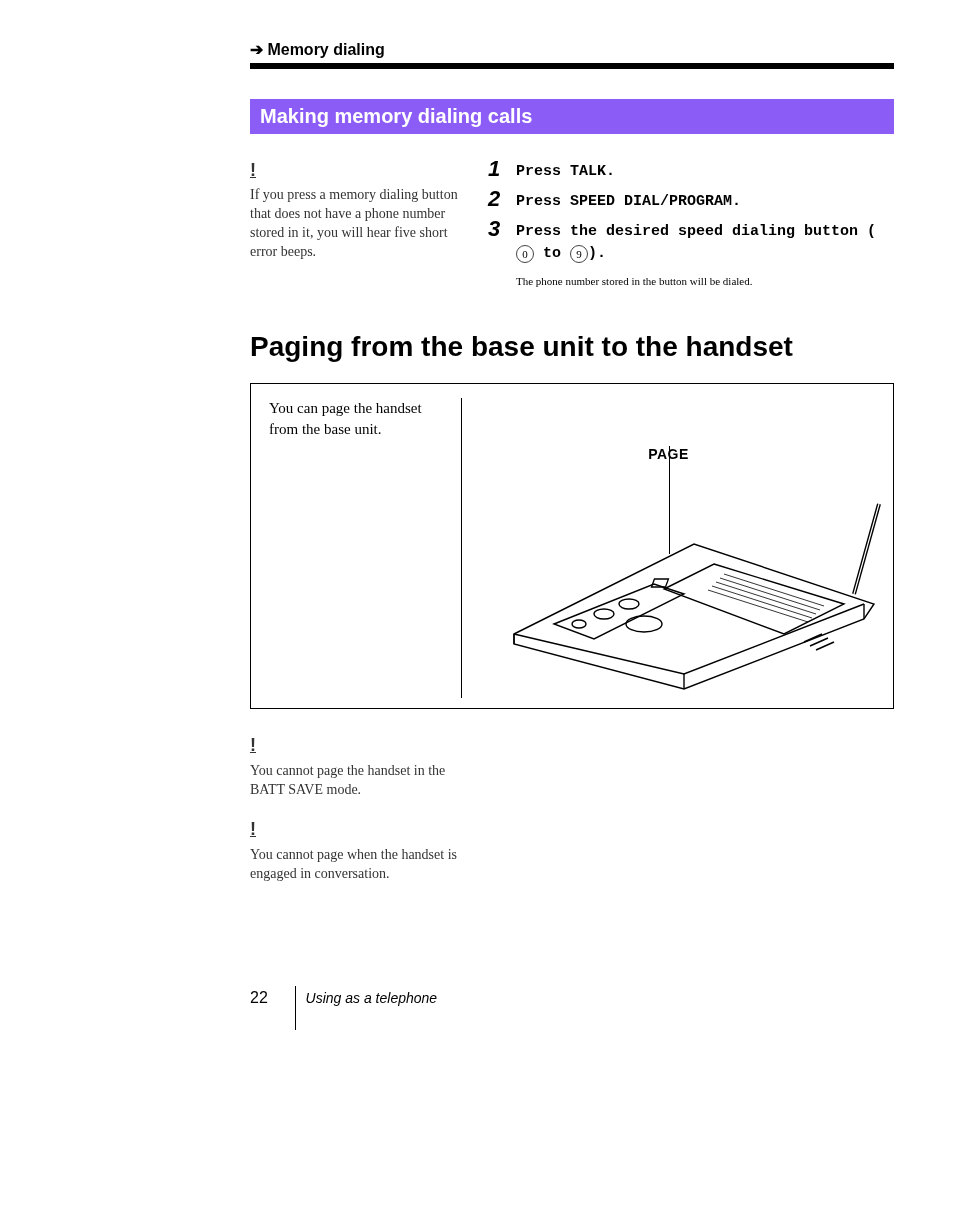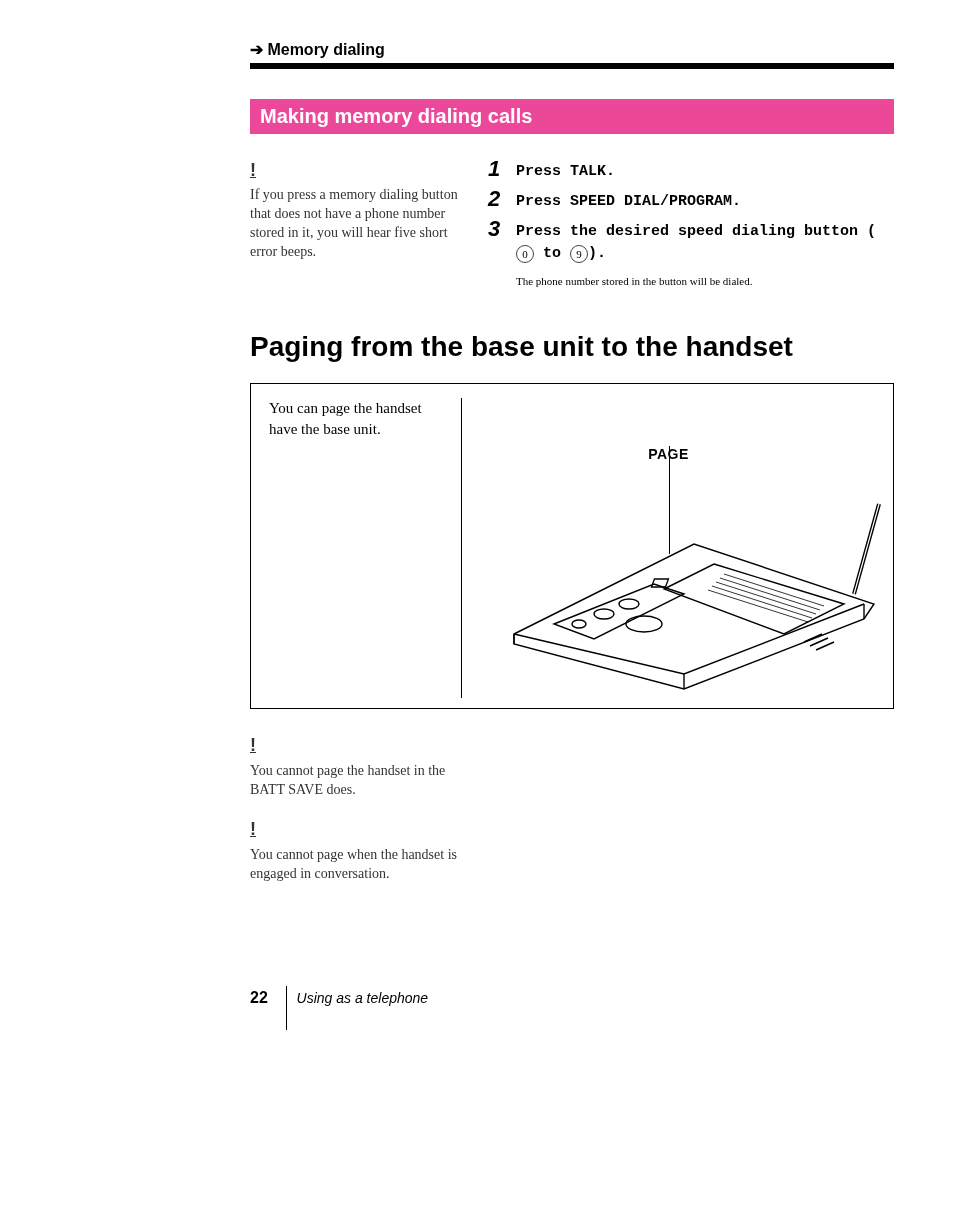--- a/index.html
+++ b/index.html
@@ -26,21 +26,21 @@
   .arrow {
     display: inline-block;
     margin-right: 4px;
   }
   .thick-rule {
     height: 6px;
     background: #000;
     margin-bottom: 30px;
   }
   .section-title-bar {
-    background: #ec4899;
+    background: #8b5cf6;
     color: #fff;
     font-family: Arial, Helvetica, sans-serif;
     font-weight: bold;
     font-size: 20px;
     padding: 6px 10px;
     margin-bottom: 24px;
   }
   .columns {
     display: flex;
     align-items: flex-start;
@@ -160,23 +160,23 @@
     right: 0;
   }
   .footer {
     position: absolute;
     bottom: 40px;
     left: 250px;
     font-family: Arial, Helvetica, sans-serif;
     font-size: 14px;
   }
   .footer .pg {
-    font-weight: bold;
+    font-weight: normal;
     font-size: 16px;
-    margin-right: 12px;
+    margin-right: 21px;
   }
   .footer-sep {
     display: inline-block;
     border-left: 1px solid #000;
     height: 44px;
     vertical-align: middle;
     margin: 0 6px -18px 2px;
   }
   .footer .section {
     font-style: italic;
@@ -230,21 +230,21 @@
           <span class="step-title">Press the desired speed dialing button (</span><span class="circled">0</span><span class="step-title"> to </span><span class="circled">9</span><span class="step-title">).</span>
           <div class="step-detail">The phone number stored in the button will be dialed.</div>
         </div>
       </div>
     </div>
   </div>
 
   <div class="big-heading">Paging from the base unit to the handset</div>
 
   <div class="figure-box">
-    <div class="figure-caption">You can page the handset have the base unit.</div>
+    <div class="figure-caption">You can page the handset from the base unit.</div>
     <div class="figure-image">
       <div class="page-label">PAGE</div>
       <div class="pointer-line"></div>
       <svg class="device-svg" width="400" height="210" viewBox="0 0 400 210">
         <g stroke="#000" stroke-width="1.4" fill="none">
 
           <path d="M30 150 L210 60 L390 120 L380 135 L200 205 L30 160 Z"></path>
           <path d="M30 150 L200 190 L380 120"></path>
           <path d="M200 190 L200 205"></path>
           <path d="M30 150 L30 160"></path>
@@ -276,21 +276,21 @@
           <line x1="332" y1="166" x2="350" y2="158"></line>
         </g>
       </svg>
     </div>
   </div>
 
   <div class="lower-columns">
     <div class="sidenote-col">
       <div class="note-block">
         <div class="note-mark">!</div>
-        <div>You cannot page the handset in the BATT SAVE does.</div>
+        <div>You cannot page the handset in the BATT SAVE mode.</div>
       </div>
       <div class="note-block">
         <div class="note-mark">!</div>
         <div>You cannot page when the handset is engaged in conversation.</div>
       </div>
     </div>
     <div class="main-col">
     </div>
   </div>
 

